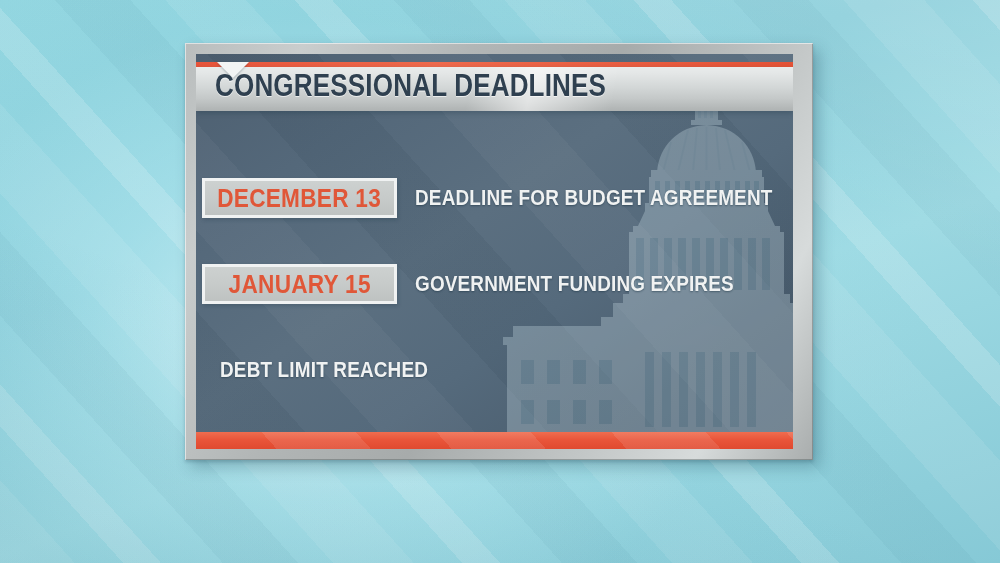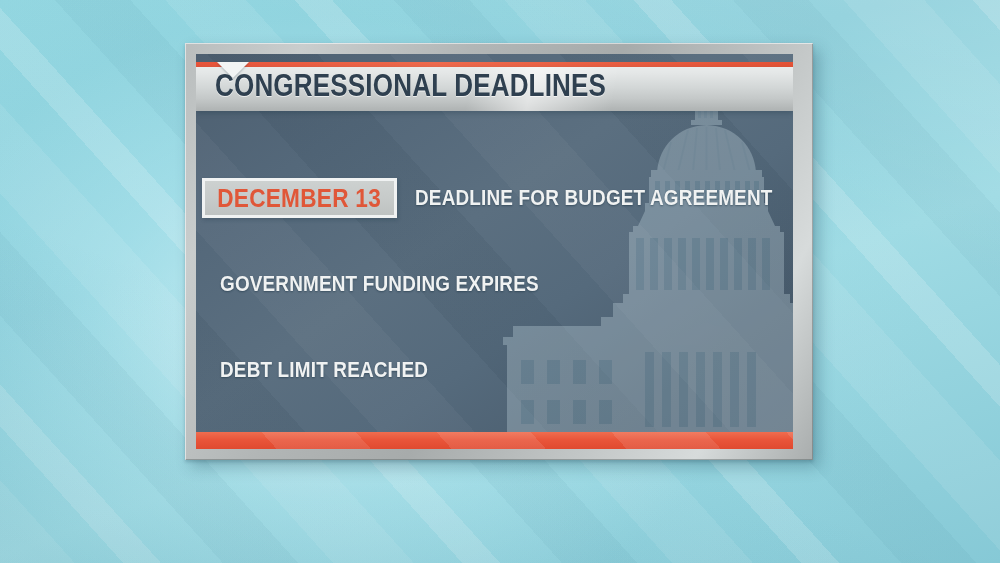--- a/index.html
+++ b/index.html
@@ -368,20 +368,23 @@
       <div id="rows">
 
         <div class="row">
           <div class="date-box">
             <span class="date-text">DECEMBER 13</span>
           </div>
           <div class="desc-text">DEADLINE FOR BUDGET AGREEMENT</div>
         </div>
 
         <div class="row">
+          <div class="date-box">
+            <span class="date-text">JANUARY 15</span>
+          </div>
           <div class="desc-text">GOVERNMENT FUNDING EXPIRES</div>
         </div>
 
         <div class="row">
           <div class="desc-text">DEBT LIMIT REACHED</div>
         </div>
 
       </div>
 
       <div id="bottom-bar"></div>

